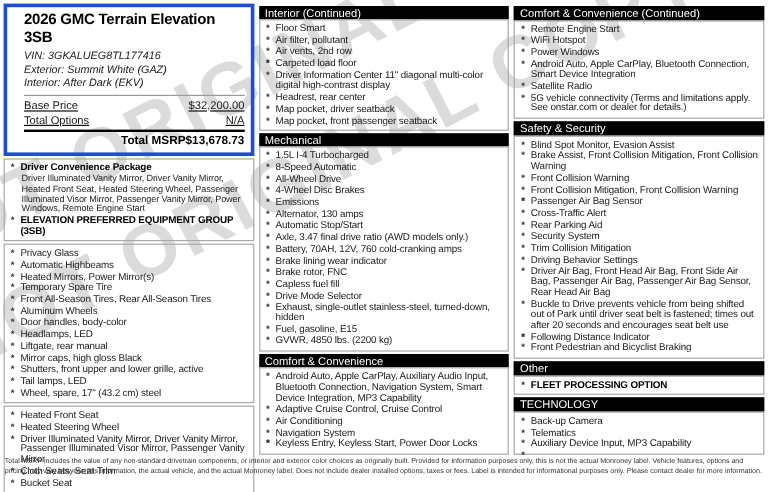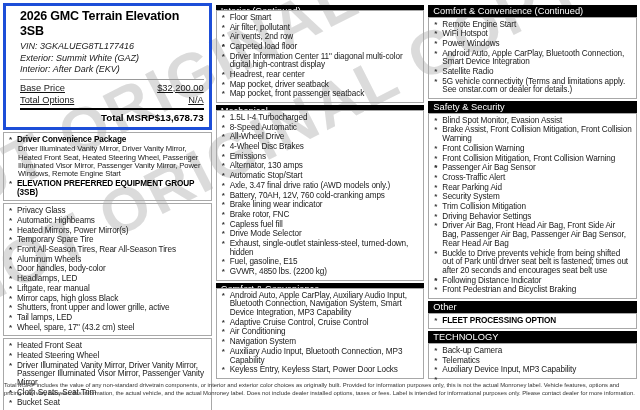--- a/index.html
+++ b/index.html
@@ -141,21 +141,21 @@
             <li><span class="bullet">*</span><span class="feat-text">GVWR, 4850 lbs. (2200 kg)</span></li>
           </ul>
         </div>
         <div class="sec-bar">Comfort &amp; Convenience</div>
         <div class="sec-box">
           <ul class="feat-list">
             <li><span class="bullet">*</span><span class="feat-text">Android Auto, Apple CarPlay, Auxiliary Audio Input, Bluetooth Connection, Navigation System, Smart Device Integration, MP3 Capability</span></li>
             <li><span class="bullet">*</span><span class="feat-text">Adaptive Cruise Control, Cruise Control</span></li>
             <li><span class="bullet">*</span><span class="feat-text">Air Conditioning</span></li>
             <li><span class="bullet">*</span><span class="feat-text">Navigation System</span></li>
-            <li><span class="bullet">*</span><span class="feat-text">Auxiliary Audio Input, Bluetooth Connection, MP3 Capability</span></li>
+            <li><span class="bullet">*</span></li>
             <li><span class="bullet">*</span><span class="feat-text">Keyless Entry, Keyless Start, Power Door Locks</span></li>
           </ul>
         </div>
       </div>
 
     <div class="col">
         <div class="sec-bar">Comfort &amp; Convenience (Continued)</div>
         <div class="sec-box">
           <ul class="feat-list">
             <li><span class="bullet">*</span><span class="feat-text">Remote Engine Start</span></li>

